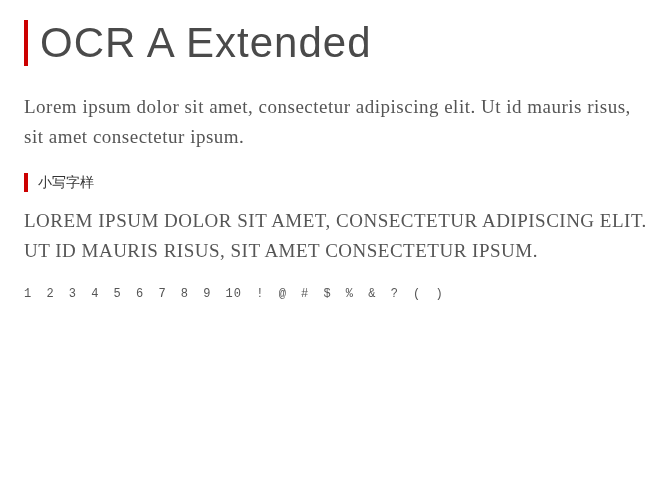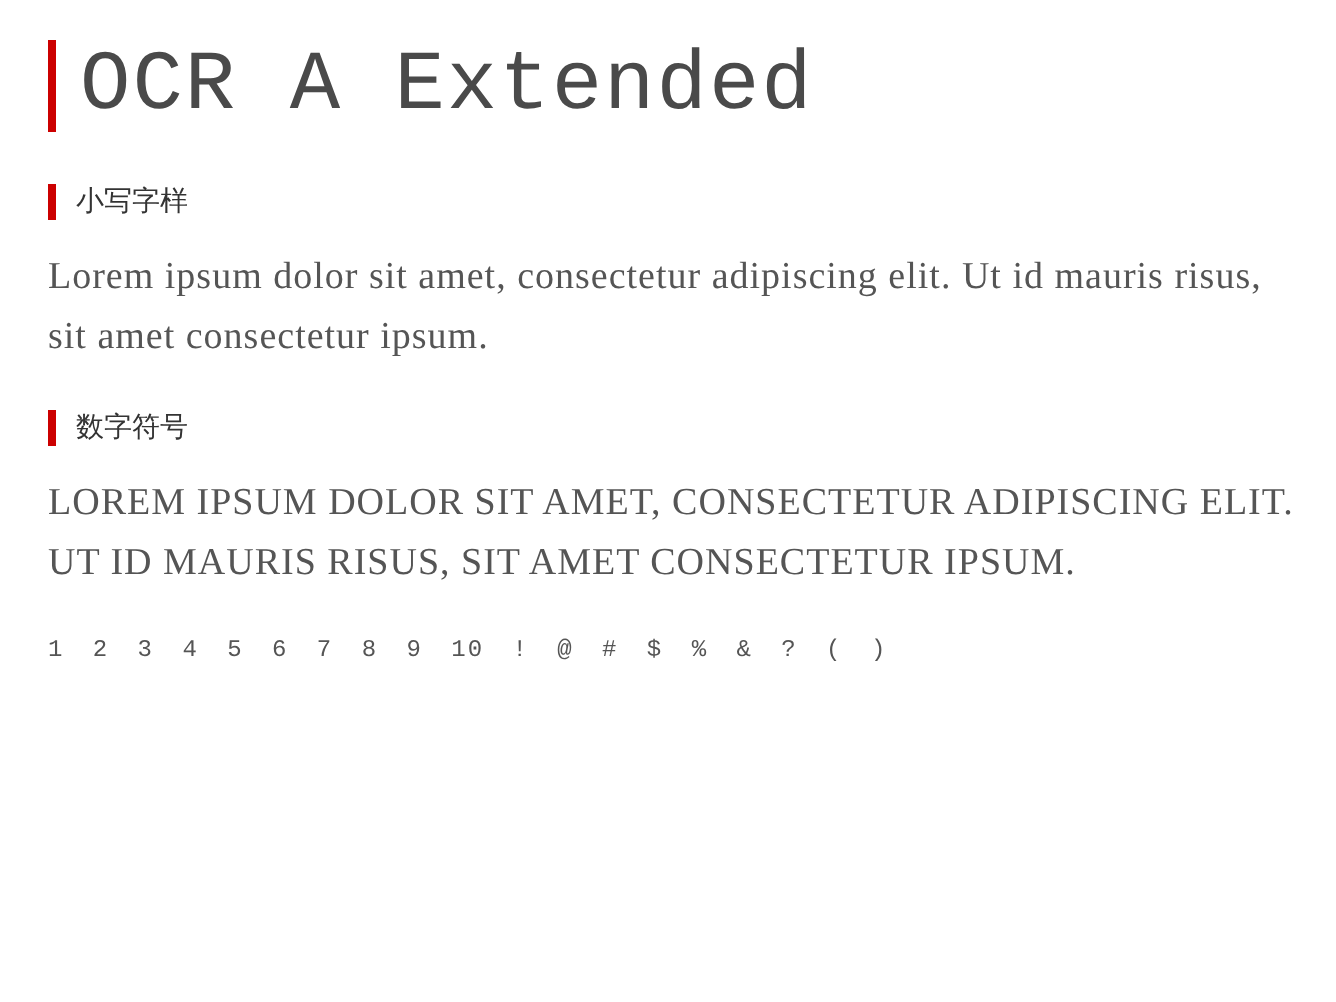--- a/index.html
+++ b/index.html
@@ -10,21 +10,21 @@
     width: 668px;
     box-sizing: border-box;
     font-family: sans-serif;
   }
   .title-wrap {
     border-left: 4px solid #c00;
     padding-left: 12px;
     margin-bottom: 26px;
   }
   .title {
-    font-family: Liberation Mono, monospace;
+    font-family: Liberation Sans, sans-serif;
     font-size: 42px;
     line-height: 1.1;
     letter-spacing: 1px;
     color: #4a4a4a;
   }
   .section {
     margin-bottom: 22px;
   }
   .section-head {
     border-left: 4px solid #c00;
@@ -52,28 +52,25 @@
   }
 </style>
 </head>
 <body>
 
 <div class="title-wrap">
   <div class="title">OCR A Extended</div>
 </div>
 
 <div class="section">
-  <div class="section-head">
-    <span>小写字样</span>
-  </div>
   <div class="sample">Lorem ipsum dolor sit amet, consectetur adipiscing elit. Ut id mauris risus, sit amet consectetur ipsum.</div>
 </div>
 
 <div class="section">
   <div class="section-head">
-    <span>数字符号</span>
+    <span>小写字样</span>
   </div>
   <div class="sample">LOREM IPSUM DOLOR SIT AMET, CONSECTETUR ADIPISCING ELIT. UT ID MAURIS RISUS, SIT AMET CONSECTETUR IPSUM.</div>
 </div>
 
 <div class="section">
   <div class="numeric">1 2 3 4 5 6 7 8 9 10   ! @ # $ % &amp; ? ( )</div>
 </div>
 
 </body></html>

